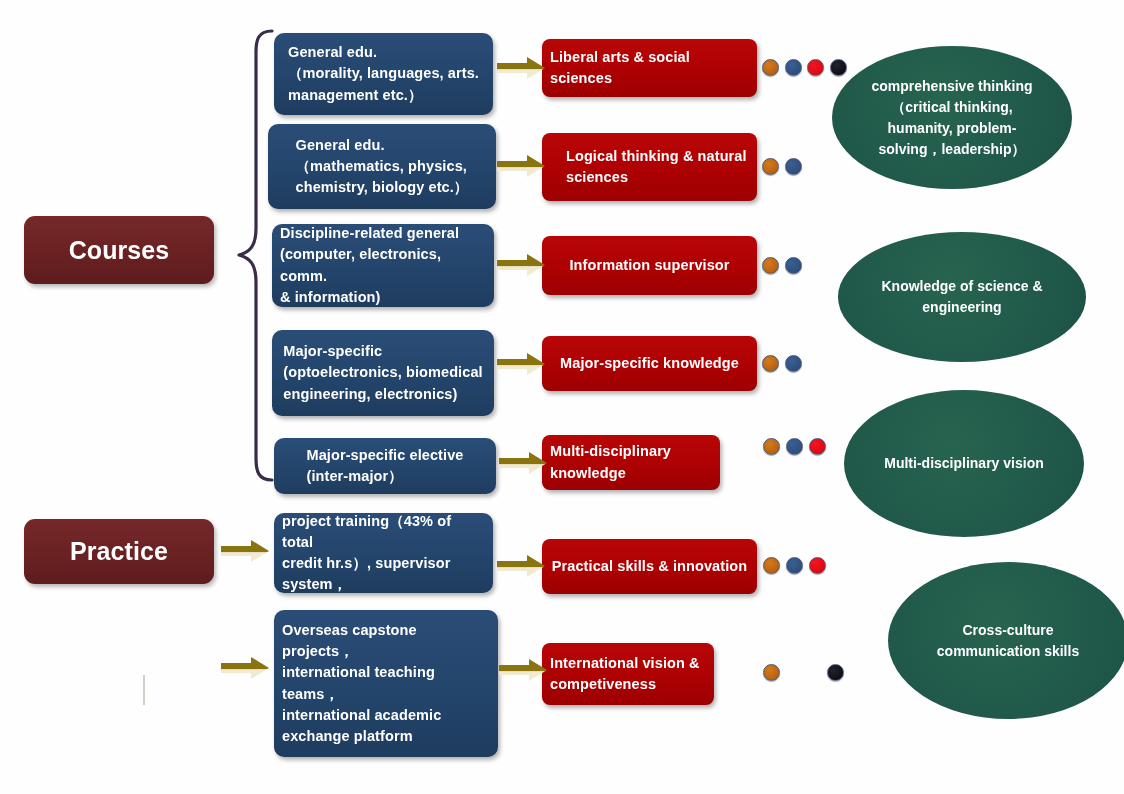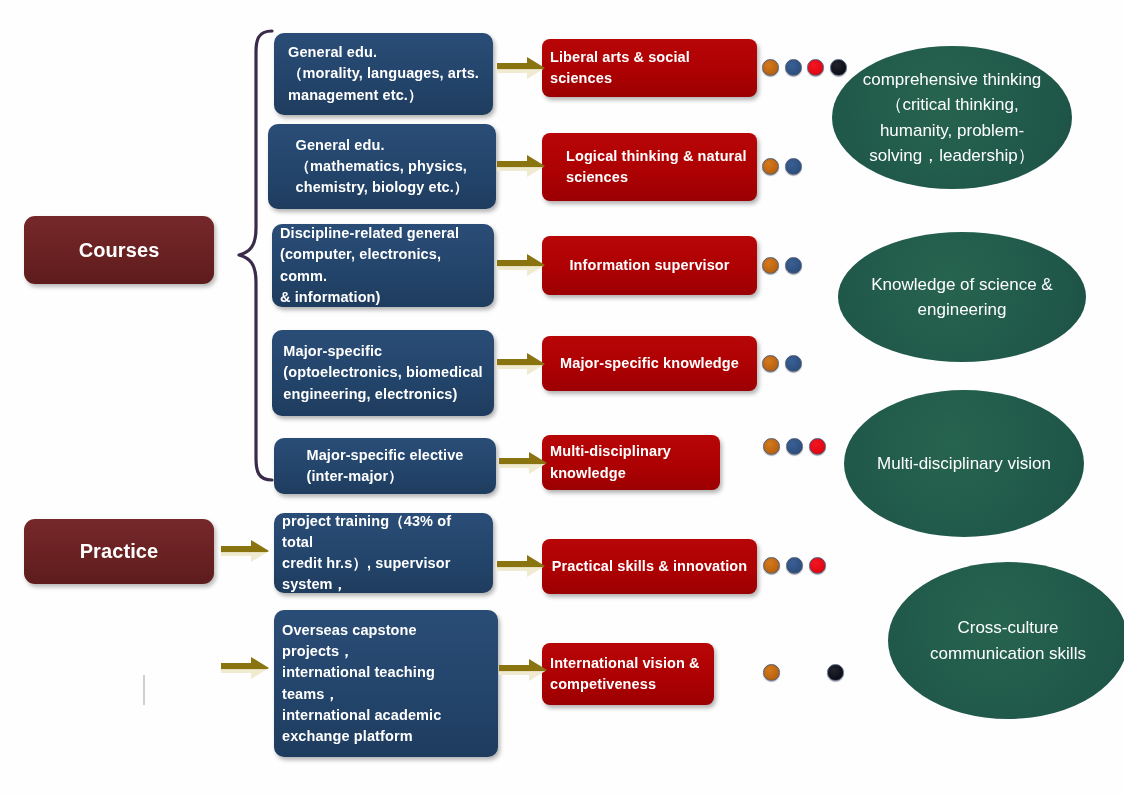--- a/index.html
+++ b/index.html
@@ -30,21 +30,21 @@
     font-weight: bold;
     border-radius: 9px;
     padding: 4px 8px;
     line-height: 1.45;
     letter-spacing: .1px;
   }
 
   .cat-box {
     background: #6d2324;
     background-image: linear-gradient(180deg, #75282a 0%, #6a2122 55%, #5e1c1d 100%);
-    font-size: 20px;
+    font-size: 25px;
     box-shadow: 2px 3px 4px rgba(0,0,0,.28);
     border-radius: 11px;
   }
   .cat-box .cat-line2 { display:block; }
 
   .blue-box {
     background: #24456b;
     background-image: linear-gradient(180deg, #2a4d77 0%, #23446a 60%, #1e3c5e 100%);
     font-size: 14.5px;
     box-shadow: 2px 3px 4px rgba(0,0,0,.3);
@@ -60,22 +60,22 @@
   }
 
   .ellipse {
     position: absolute;
     box-sizing: border-box;
     display: flex;
     align-items: center;
     justify-content: center;
     text-align: center;
     color: #ffffff;
-    font-weight: normal;
-    font-size: 17px;
+    font-weight: bold;
+    font-size: 14px;
     line-height: 1.5;
     border-radius: 50%;
     background: #20594a;
     background-image: radial-gradient(circle at 45% 38%, #27644f 0%, #1f5749 72%, #1b5044 100%);
     padding: 10px 26px;
   }
 
   
   .arrow {
     position: absolute;

